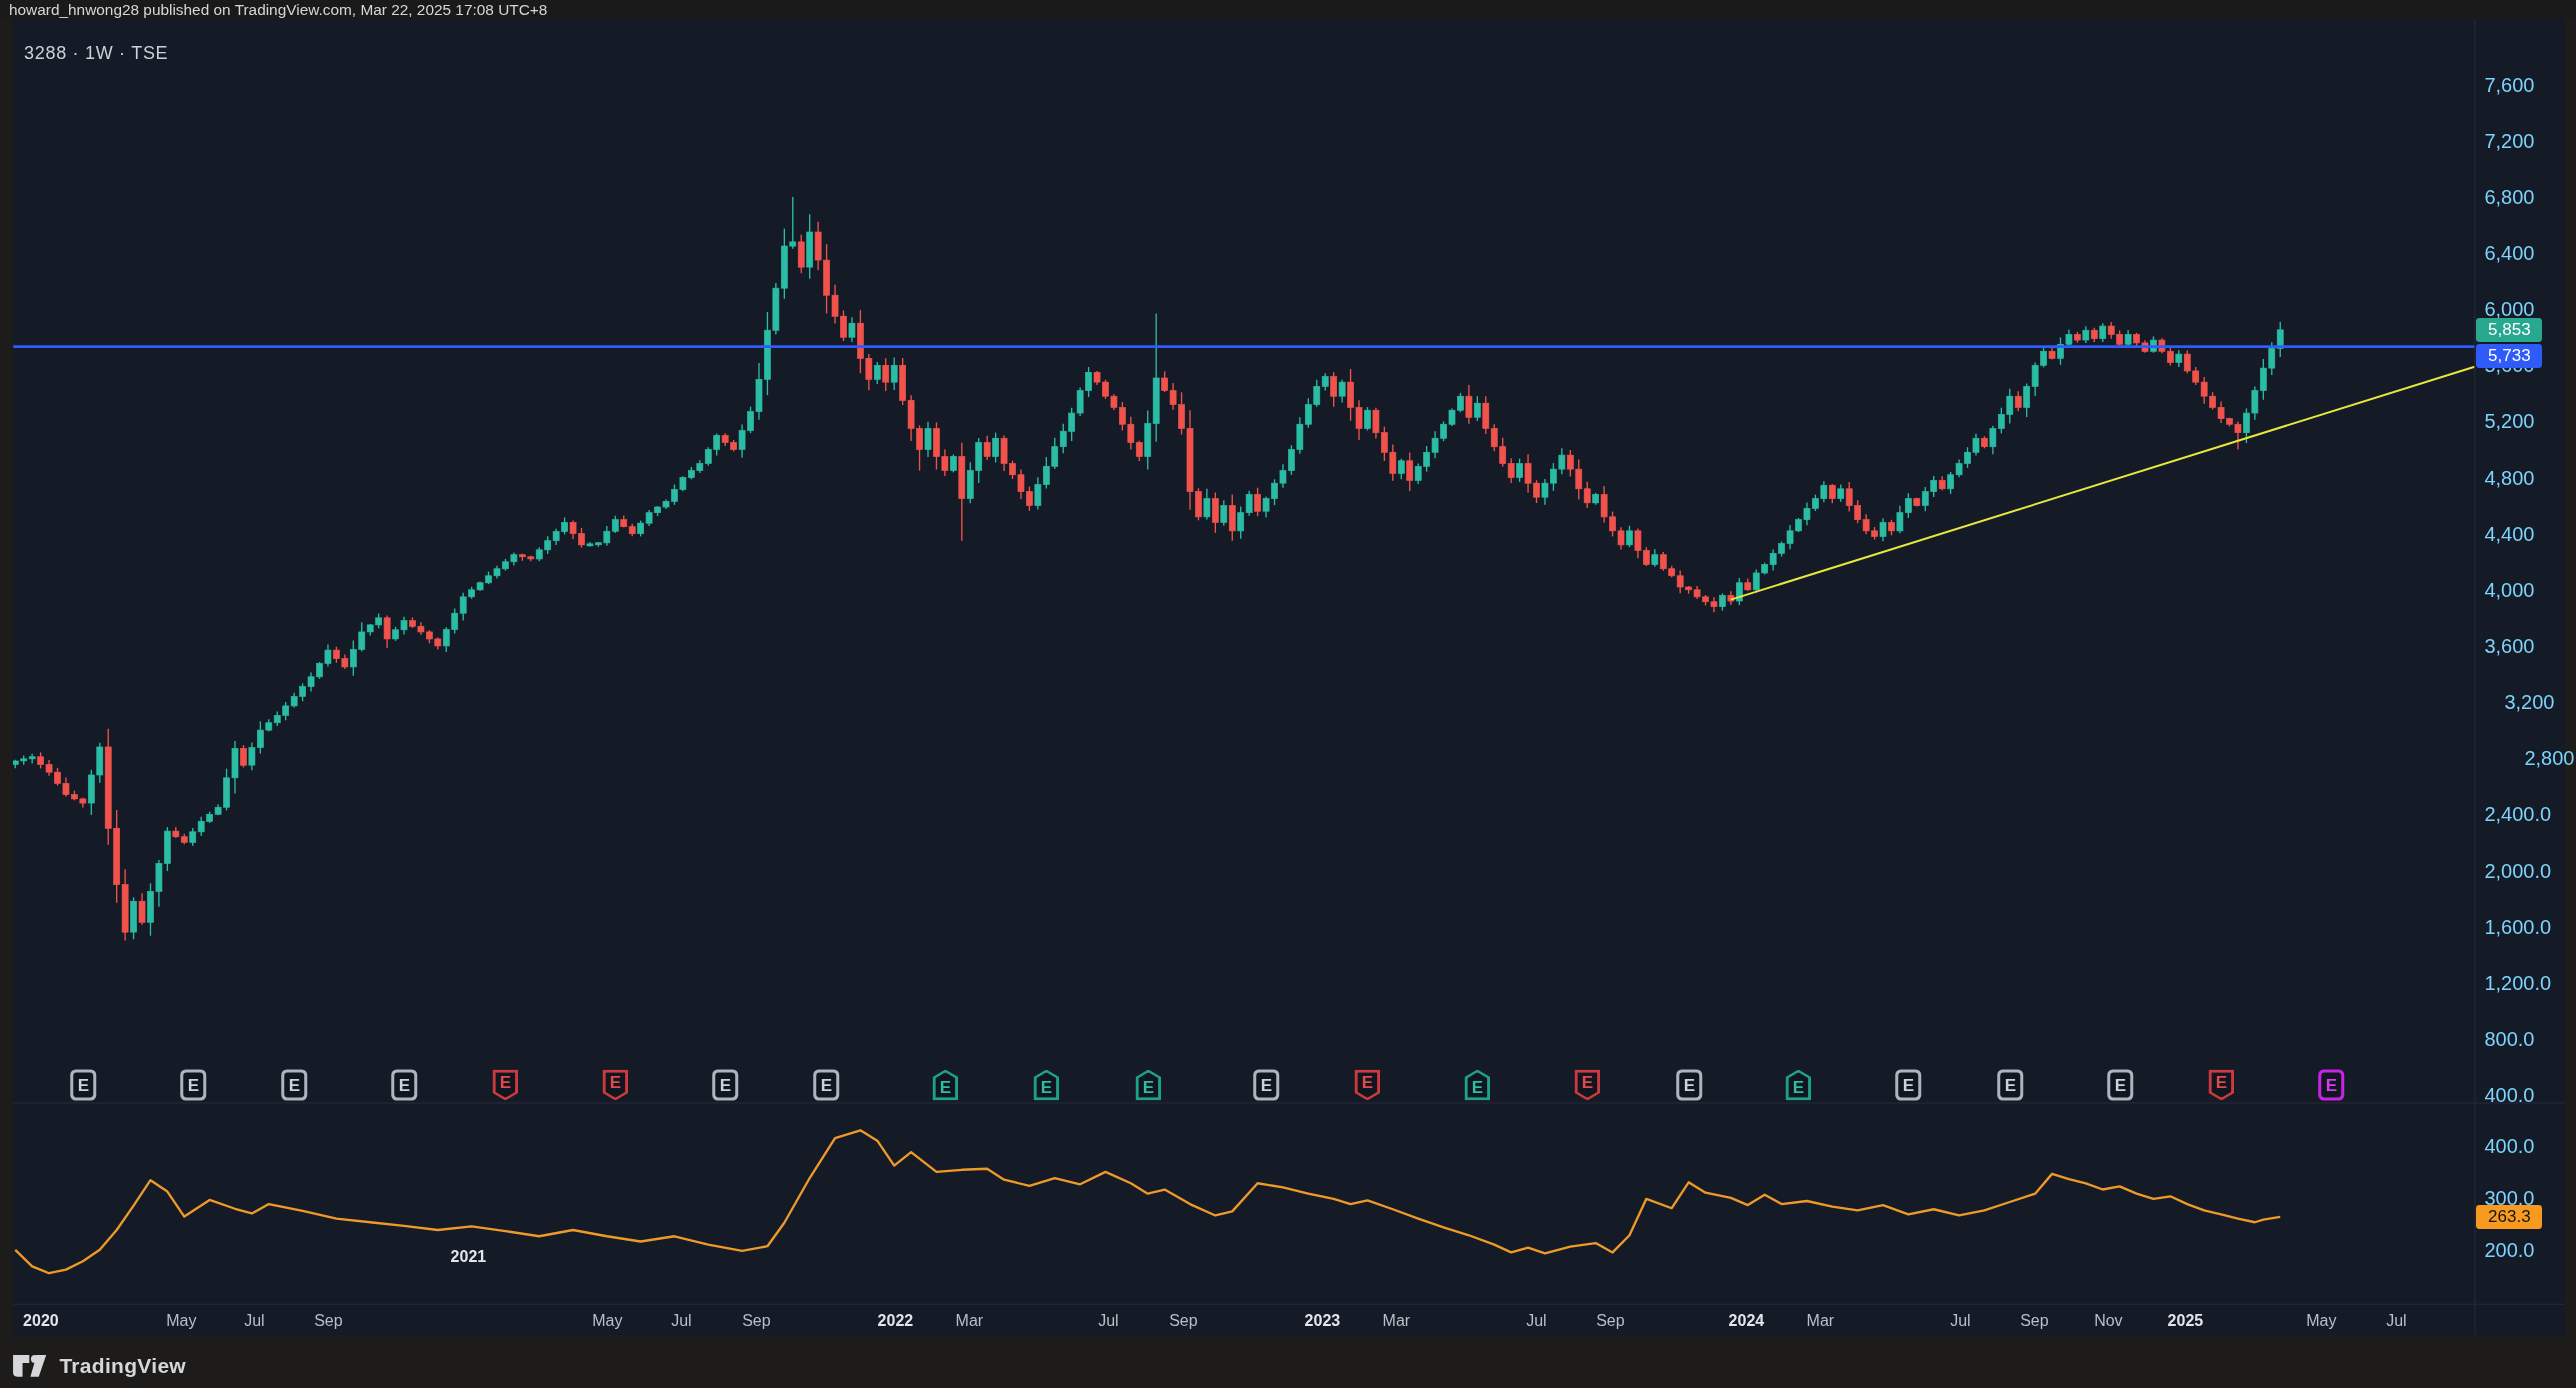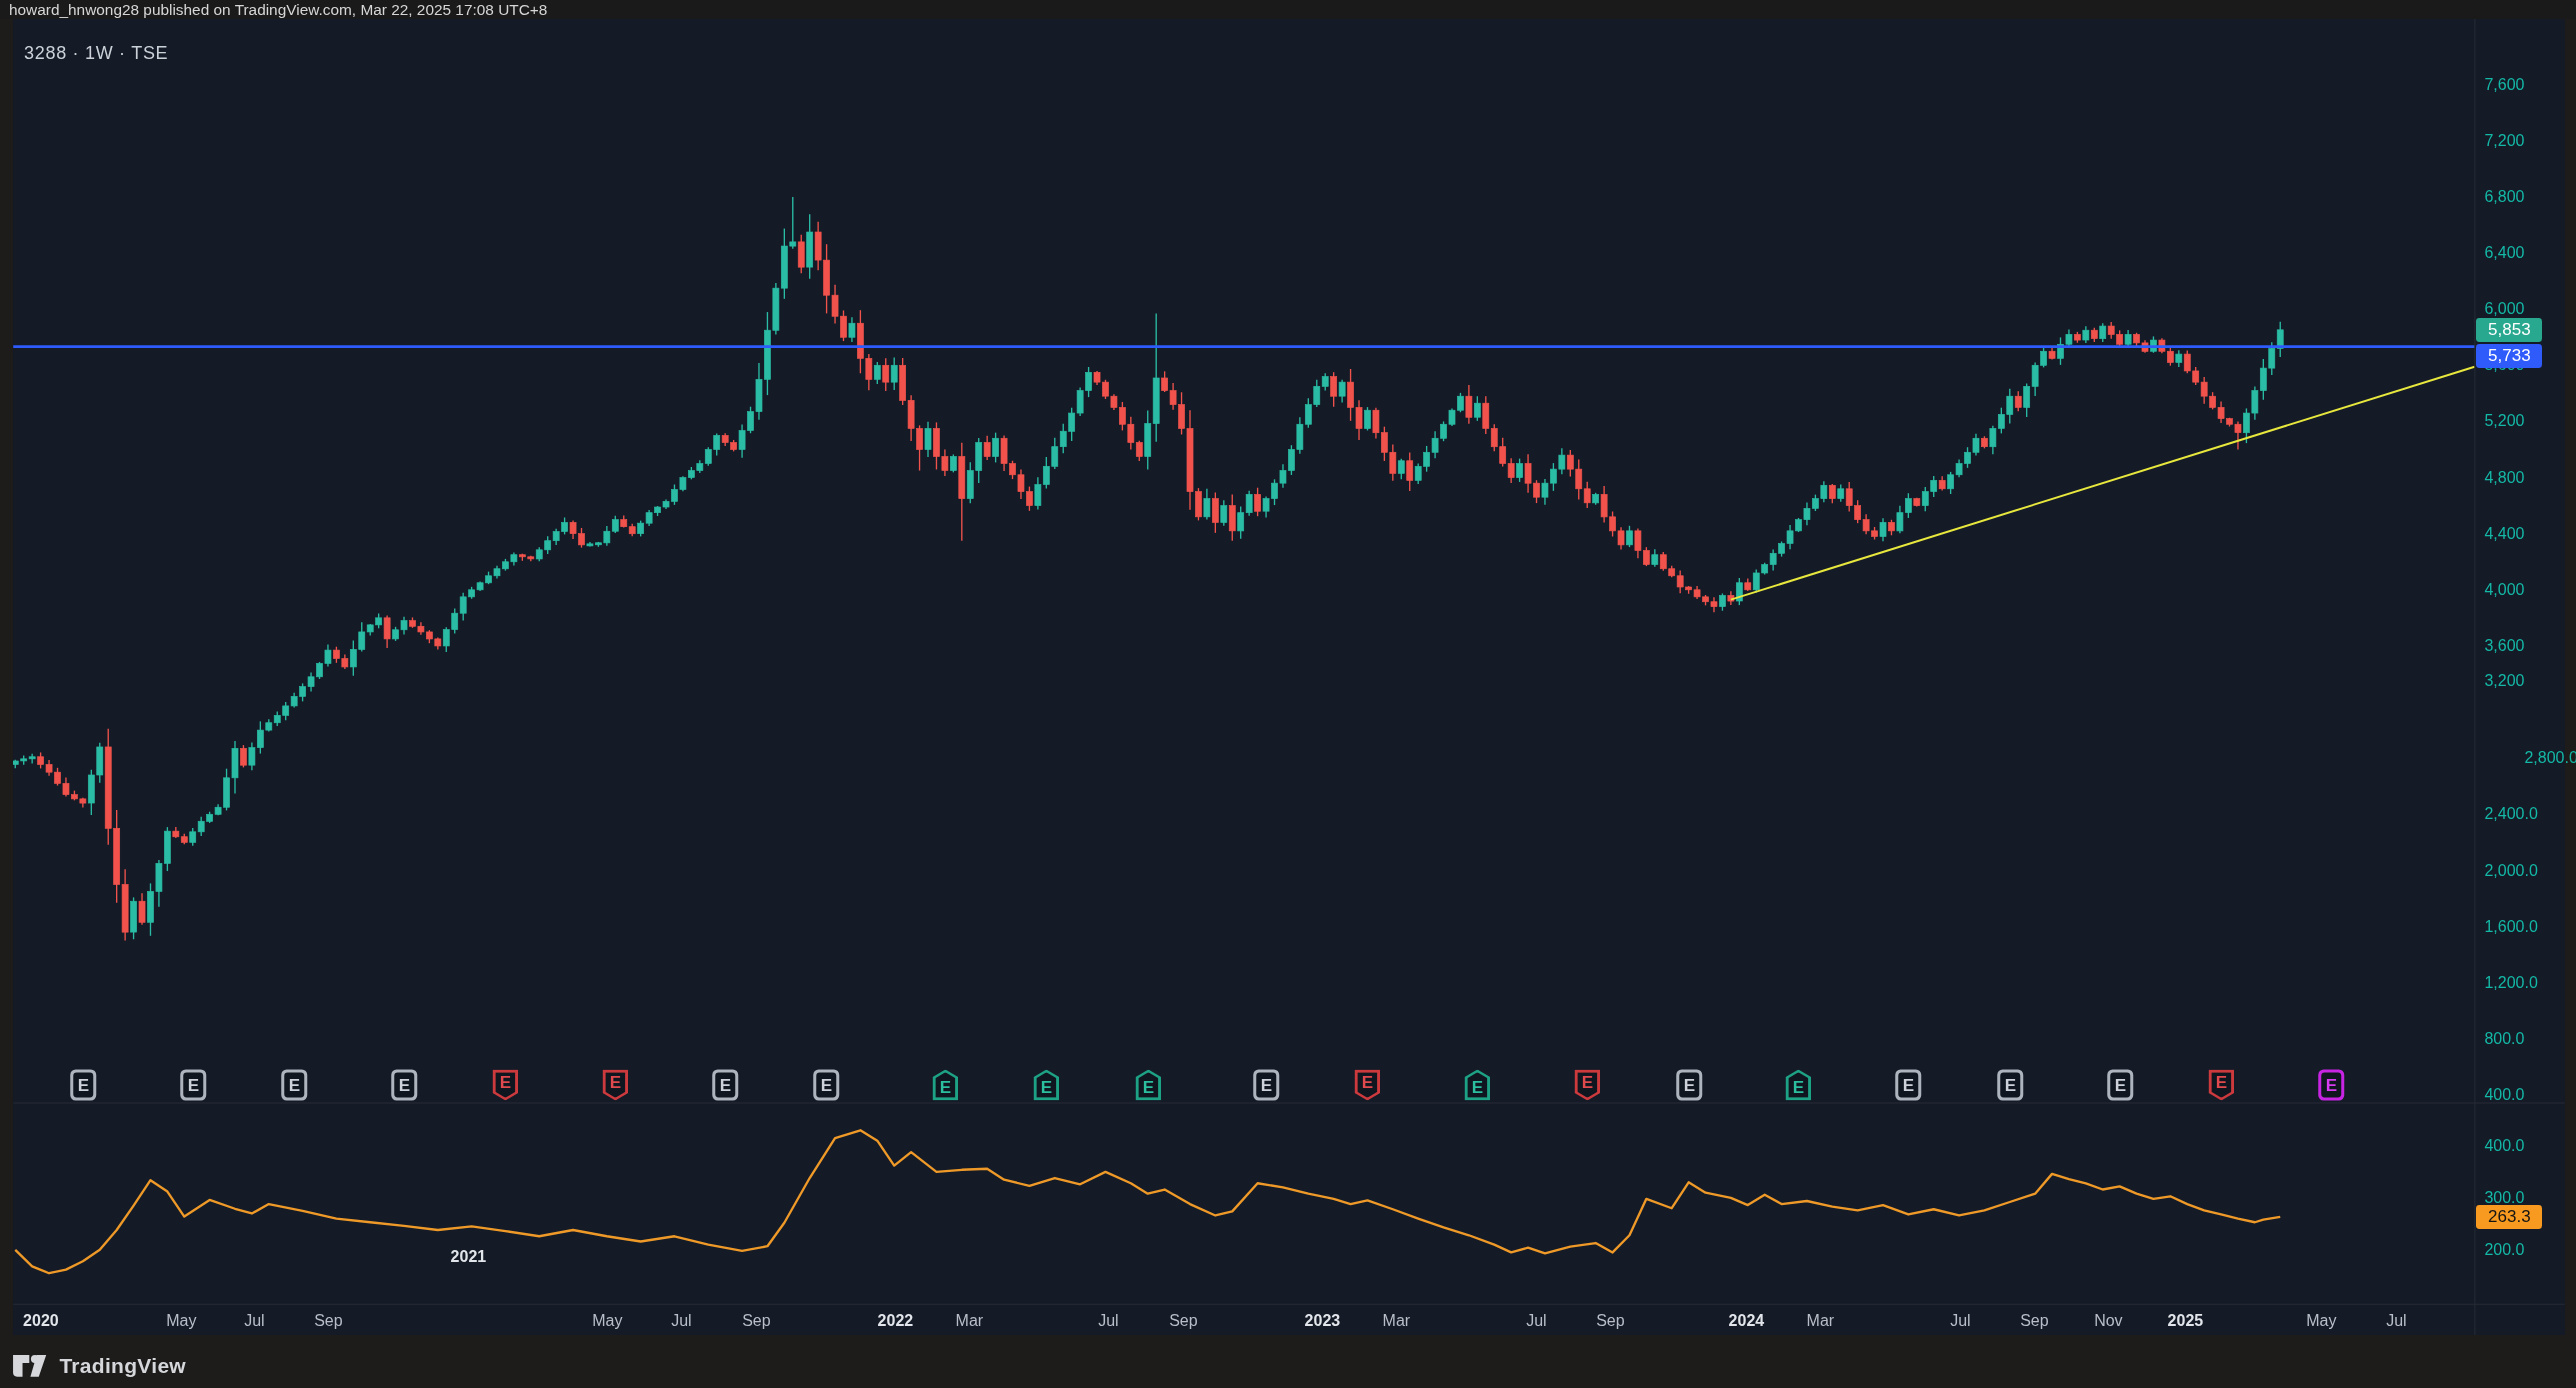--- a/index.html
+++ b/index.html
@@ -10,21 +10,21 @@
     color:#d6d6d6;font-size:15.4px;font-weight:500;line-height:19.5px;white-space:nowrap;}
   .topbar .pub{padding-left:9px;}
 
   .widget{position:absolute;left:13.4px;top:19px;width:2552px;height:1316px;background:#141b27;}
   .layer{position:absolute;left:0;top:0;}
 
   .symbol-title{position:absolute;left:10.7px;top:24px;font-size:18px;color:#ccd1d8;
     font-weight:500;letter-spacing:0.7px;z-index:6;}
 
   .axis-label{position:absolute;left:2471px;transform:translateY(-50%);
-    font-size:16px;color:#14b8a6;white-space:nowrap;z-index:2;}
+    font-size:20px;color:#7dd3fc;white-space:nowrap;z-index:2;}
   .axis-badge{position:absolute;left:2463px;width:66px;height:24px;border-radius:3.4px;
     color:#fff;font-size:17px;display:flex;align-items:center;justify-content:center;
     z-index:5;font-weight:500;}
 
   .time-label{position:absolute;transform:translate(-50%,-50%);font-size:16px;
     color:#b9bec8;white-space:nowrap;z-index:3;}
   .time-label.year{color:#e2e5ea;font-weight:bold;}
 
   .eb{position:absolute;width:25.5px;height:31px;transform:translate(-50%,-50%);z-index:4;}
   .eb .shape{position:absolute;inset:0;}
@@ -611,21 +611,21 @@
         <div class="axis-label" style="top: 122px;">7,200</div>
         <div class="axis-label" style="top: 178px;">6,800</div>
         <div class="axis-label" style="top: 234px;">6,400</div>
         <div class="axis-label" style="top: 290px;">6,000</div>
         <div class="axis-label" style="top: 346px;">5,600</div>
         <div class="axis-label" style="top: 402px;">5,200</div>
         <div class="axis-label" style="top: 459px;">4,800</div>
         <div class="axis-label" style="top: 515px; text-align: right;">4,400</div>
         <div class="axis-label" style="top: 571px;">4,000</div>
         <div class="axis-label" style="top: 627px;">3,600</div>
-        <div class="axis-label" style="top: 662px;">3,200</div>
+        <div class="axis-label" style="top: 683px; margin-left: 20px;">3,200</div>
         <div class="axis-label" style="top: 739px; margin-left: 40px;">2,800.0</div>
         <div class="axis-label" style="top: 795px;">2,400.0</div>
         <div class="axis-label" style="top: 852px;">2,000.0</div>
         <div class="axis-label" style="top: 908px;">1,600.0</div>
         <div class="axis-label" style="top: 964px;">1,200.0</div>
         <div class="axis-label" style="top: 1020px;">800.0</div>
         <div class="axis-label" style="top: 1076px;">400.0</div>
         <div class="axis-label" style="top: 1127px;">400.0</div>
         <div class="axis-label" style="top: 1179px;">300.0</div>
         <div class="axis-label" style="top: 1231px;">200.0</div>

